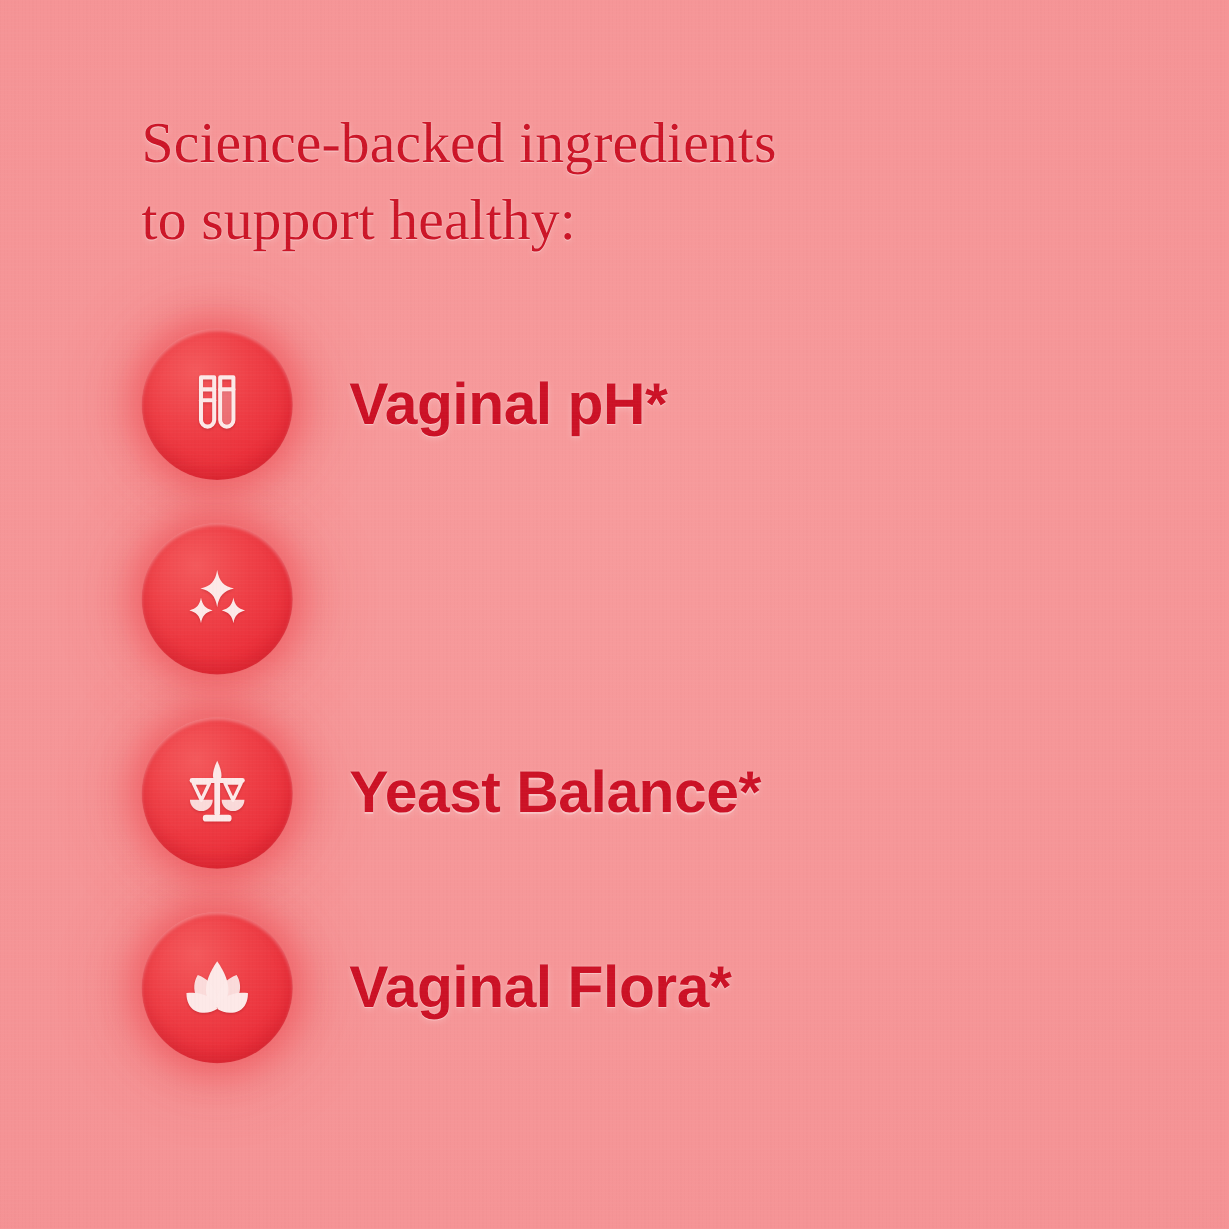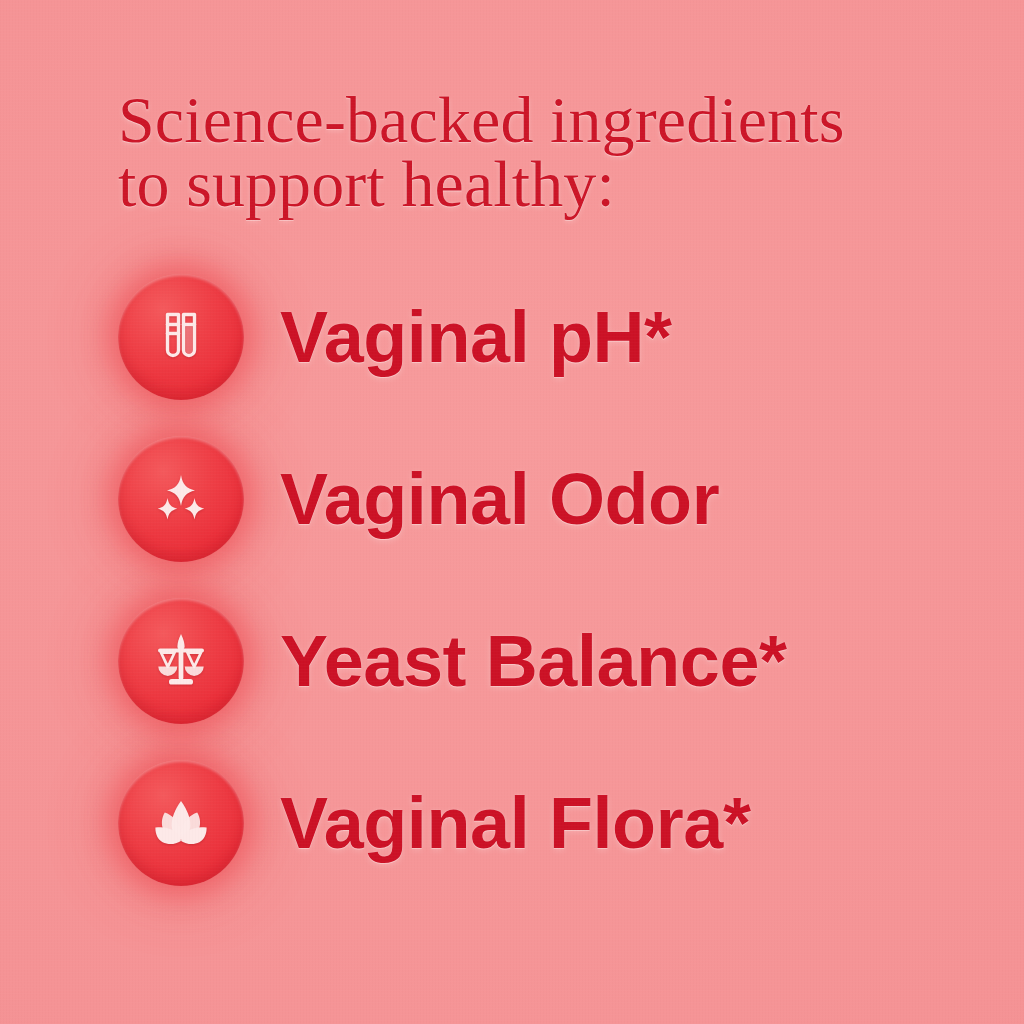--- a/index.html
+++ b/index.html
@@ -38,21 +38,21 @@
   }
 
   
   .headline {
     position: absolute;
     left: 118px;
     top: 88px;
     width: 830px;
     font-family: "Liberation Serif", "DejaVu Serif", serif;
     font-weight: 400;
-    font-size: 66px;
+    font-size: 48px;
     line-height: 64px;
     color: #cc1628;
     letter-spacing: 0.1px;
     text-shadow:
       0 0 1px rgba(255,255,255,.55),
       0 1px 0 rgba(255,255,255,.30),
       0 2px 5px rgba(255,255,255,.22);
     white-space: pre-line;
   }
 
@@ -94,24 +94,24 @@
     justify-content: center;
   }
   .badge svg {
     display: block;
     width: 64px;
     height: 64px;
     filter: drop-shadow(0 1px 1px rgba(140,10,20,.30));
   }
 
   .label {
-    margin-left: 36px;
+    margin-left: 47px;
     font-family: "Liberation Sans", "DejaVu Sans", sans-serif;
     font-weight: 700;
-    font-size: 72px;
+    font-size: 49px;
     line-height: 1;
     color: #cc1226;
     letter-spacing: -0.4px;
     white-space: nowrap;
     text-shadow:
       0 0 1px rgba(255,255,255,.50),
       0 1px 0 rgba(255,255,255,.30),
       0 2px 6px rgba(255,255,255,.22);
   }
 </style>
@@ -148,21 +148,20 @@
         <span>
           <svg viewBox="0 0 64 64" aria-hidden="true">
             <g fill="#fde9e8">
               <path d="M32 8 C33.6 17.6 37.4 21.4 46 23.5 C37.4 25.6 33.6 29.4 32 39 C30.4 29.4 26.6 25.6 18 23.5 C26.6 21.4 30.4 17.6 32 8 Z"></path>
               <path d="M18.5 31 C19.7 37.6 22.3 40.2 28.2 41.7 C22.3 43.2 19.7 45.8 18.5 52.4 C17.3 45.8 14.7 43.2 8.8 41.7 C14.7 40.2 17.3 37.6 18.5 31 Z"></path>
               <path d="M45.5 31 C46.7 37.6 49.3 40.2 55.2 41.7 C49.3 43.2 46.7 45.8 45.5 52.4 C44.3 45.8 41.7 43.2 35.8 41.7 C41.7 40.2 44.3 37.6 45.5 31 Z"></path>
             </g>
           </svg>
         </span>
       </div>
-      <div class="label">Vaginal Odor</div>
     </div>
 
     <div class="row row-2">
       <div class="badge">
         <span>
           <svg viewBox="0 0 64 64" aria-hidden="true">
             <g fill="#fde9e8">
 
               <path d="M32 5 C34.6 10.4 35.6 14.2 35.6 17.6 C35.6 19.6 34.2 21.2 32 21.2 C29.8 21.2 28.4 19.6 28.4 17.6 C28.4 14.2 29.4 10.4 32 5 Z"></path>
               <rect x="29.6" y="17" width="4.8" height="33.5" rx="1.6"></rect>

